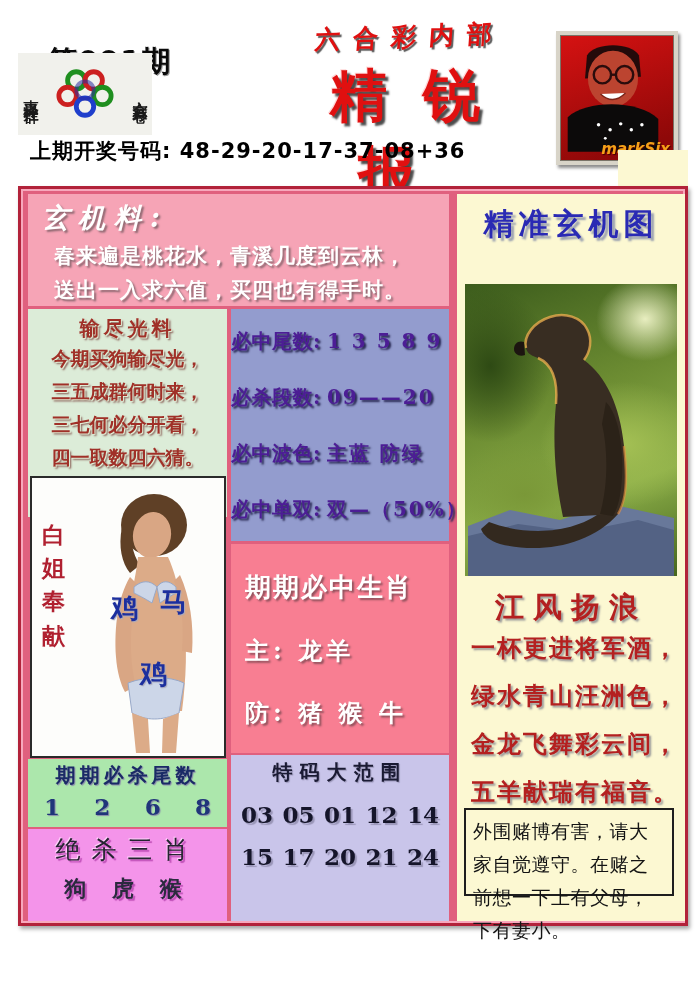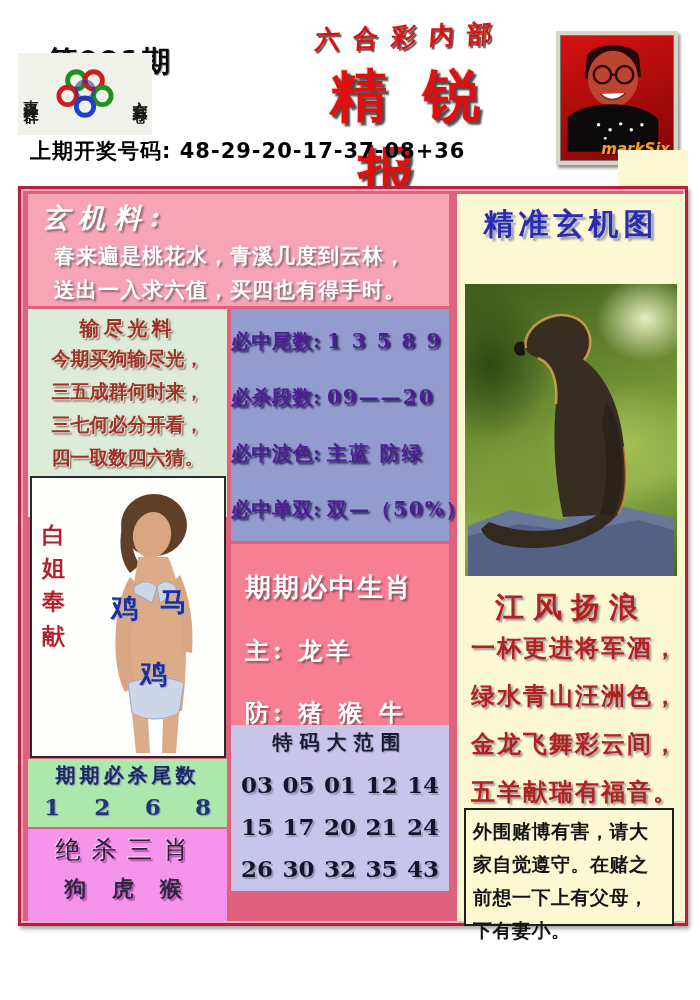--- a/index.html
+++ b/index.html
@@ -68,42 +68,42 @@
   .tip-row{font-size:20px;font-weight:bold;color:#4c1d95;white-space:nowrap;
            text-shadow:2px 2px 2px #2a2a55;letter-spacing:0.5px;}
   .tip-row .tip-value{margin-left:6px;letter-spacing:2px;}
 
   .zodiac{left:210px;top:355px;width:218px;height:209px;background:#f87e92;}
   .zodiac-title{margin:26px 0 0 14px;font-size:26px;font-weight:bold;color:#fff;letter-spacing:2px;
                 text-shadow:2px 2px 2px #90515c;}
   .zodiac-line{margin:30px 0 0 14px;font-size:24px;font-weight:bold;color:#fff;letter-spacing:4px;
                text-shadow:2px 2px 2px #90515c;}
 
-  .range{left:210px;top:536px;width:218px;height:166px;background:#c9c5ea;}
+  .range{left:210px;top:566px;width:218px;height:166px;background:#c9c5ea;}
   .range-title{text-align:center;margin-top:4px;font-size:20px;font-weight:bold;color:#1a1a33;
                letter-spacing:7px;text-shadow:1px 1px 1px #9a96b8;}
   .range-row{display:flex;justify-content:space-between;padding:0 10px;margin-top:15px;}
   .range-row span{font-size:23px;font-weight:bold;color:#15152a;text-shadow:2px 2px 1px #9a96b8;}
 
   .rightcol{left:436px;top:5px;width:228px;height:727px;background:#fcf8d2;}
   .right-title{text-align:center;margin-top:10px;font-size:30px;font-weight:bold;color:#2a2ab4;
                letter-spacing:5px;text-shadow:3px 3px 2px #9aa0b0;}
   .monkey{position:absolute;left:8px;top:90px;width:212px;height:292px;overflow:hidden;
           background:
             radial-gradient(ellipse 70px 60px at 85% 12%,#e8eec0 0%,rgba(232,238,192,0) 70%),
             radial-gradient(ellipse 90px 110px at 12% 28%,#2e4a14 0%,rgba(46,74,20,0) 70%),
             radial-gradient(ellipse 120px 90px at 75% 55%,#a4c054 0%,rgba(164,192,84,0) 70%),
             radial-gradient(ellipse 110px 80px at 28% 72%,#7a9838 0%,rgba(122,152,56,0) 70%),
             linear-gradient(160deg,#3c5c1c 0%,#6c8c32 40%,#8cae48 70%,#46661e 100%);}
   .poem-title{position:absolute;left:0;top:394px;width:100%;text-align:center;font-size:29px;font-weight:bold;
               color:#b42020;letter-spacing:9px;text-shadow:2px 2px 2px #999;}
   .poem-line{position:absolute;left:14px;font-size:24px;font-weight:bold;color:#b42020;white-space:nowrap;
              letter-spacing:2px;text-shadow:2px 2px 2px #999;}
-  .warning{position:absolute;left:7px;top:614px;width:210px;height:118px;border:2px solid #1e1e1e;
-           background:#fcf8d2;padding:5px 7px;box-sizing:border-box;font-weight:bold;}
+  .warning{position:absolute;left:7px;top:614px;width:210px;height:88px;border:2px solid #1e1e1e;
+           background:#fcf8d2;padding:5px 7px;box-sizing:border-box;}
   .warning-text{font-size:19px;color:#141414;line-height:33px;letter-spacing:0.5px;}
 </style>
 </head>
 <body>
 
 <div id="page">
 
   <div class="abs issue">第091期</div>
 
   <div class="abs society">
@@ -228,27 +228,20 @@
         <span>12</span>
         <span>14</span>
       </div>
       <div class="range-row serif">
         <span>15</span>
         <span>17</span>
         <span>20</span>
         <span>21</span>
         <span>24</span>
       </div>
-      <div class="range-row serif">
-        <span>26</span>
-        <span>30</span>
-        <span>32</span>
-        <span>35</span>
-        <span>43</span>
-      </div>
     </div>
 
     <div class="abs rightcol">
       <div class="right-title serif">精准玄机图</div>
 
       <div class="monkey">
         <svg width="212" height="292" viewBox="0 0 206 292">
           <path d="M0,242 L42,226 L92,236 L142,220 L206,234 L206,292 L0,292 Z" fill="#68789a"></path>
           <path d="M0,252 L50,240 L110,248 L170,236 L206,246 L206,292 L0,292 Z" fill="#4e5c7e" opacity="0.8"></path>
           <path d="M150,230 C122,262 72,270 32,260 C22,257 15,251 13,245 L21,238 C60,253 112,250 140,222 Z" fill="#33291f"></path>

